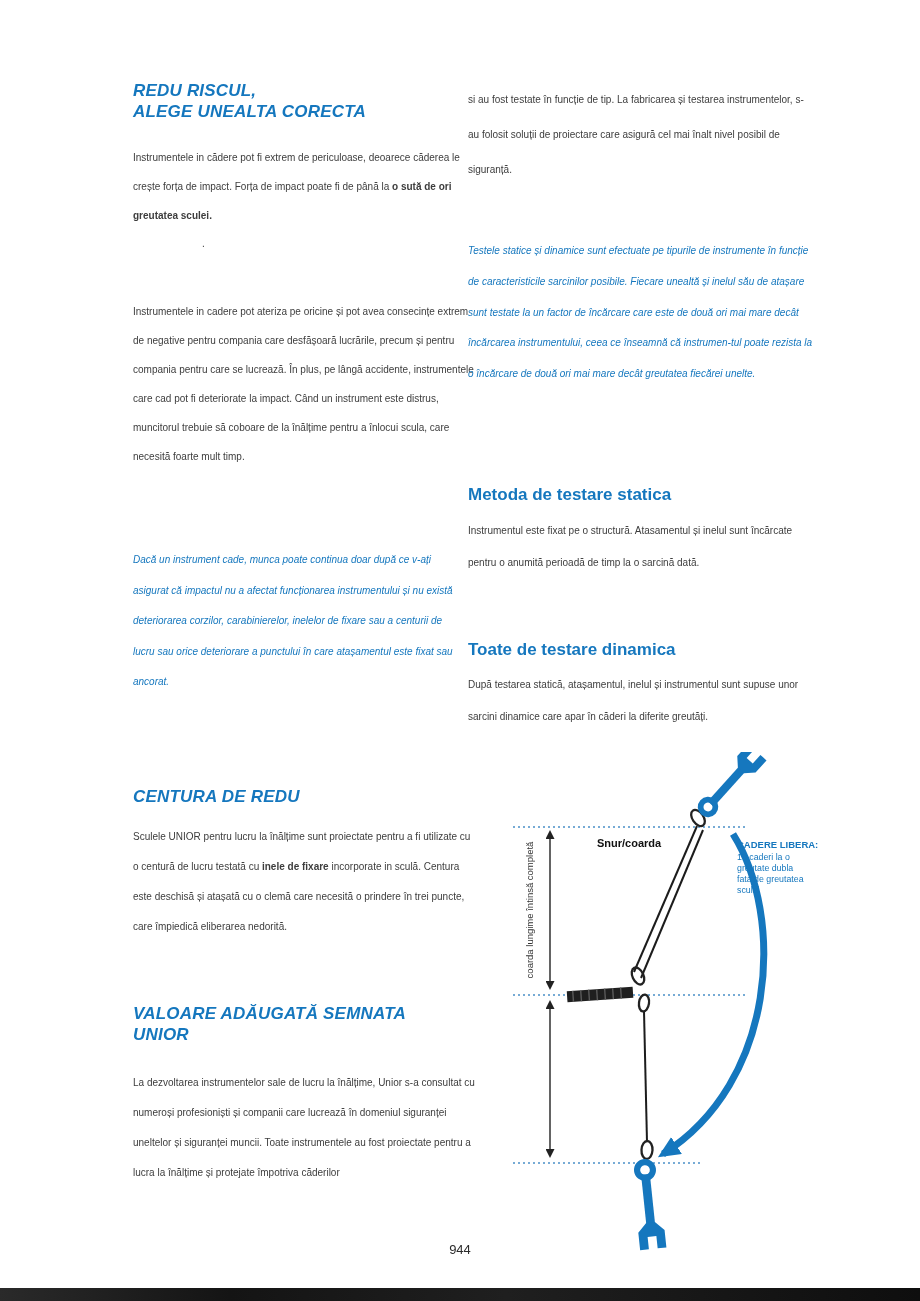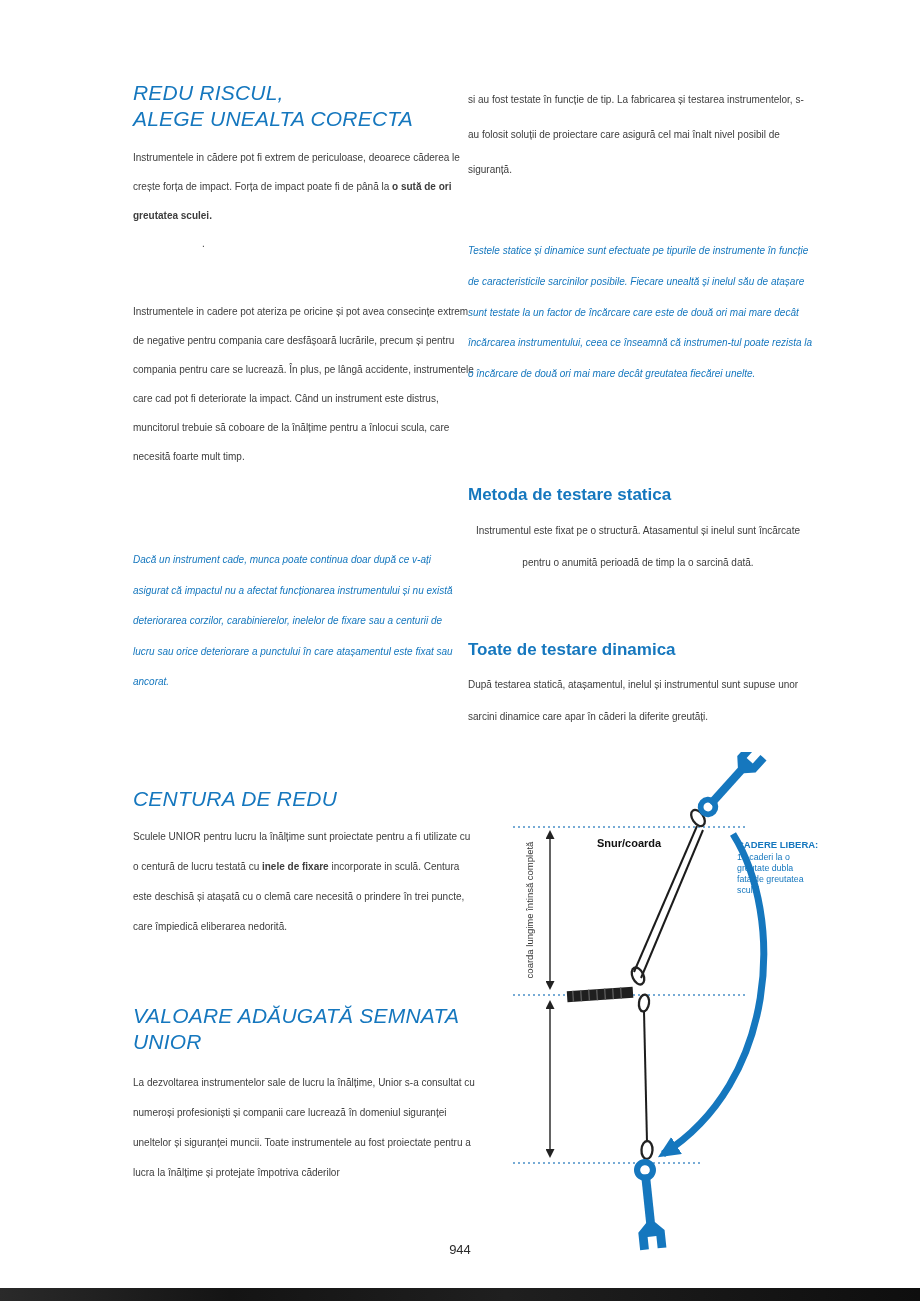--- a/index.html
+++ b/index.html
@@ -4,21 +4,21 @@
 <style>
   :root { --accent:#1577be; --body:#3d3d3d; }
   * { margin:0; padding:0; box-sizing:border-box; }
   body {
     width:920px; height:1301px; position:relative; overflow:hidden;
     background:#ffffff; color:var(--body);
     font-family:"Liberation Sans", sans-serif;
   }
   .abs { position:absolute; }
   .doc-title {
-    font-size:21px; font-weight:normal; font-style:italic;
+    font-size:17px; font-weight:bold; font-style:italic;
     color:var(--accent); line-height:1.25; white-space:pre-line;
     letter-spacing:.2px;
   }
   .body-p { font-size:10px; }
   .blue-italic { color:var(--accent); font-style:italic; }
   .subhead { font-size:17px; font-weight:bold; color:var(--accent); }
   .bold { font-weight:bold; }
   .page-num { width:920px; text-align:center; font-size:13px; color:#2b2b2b; }
   .bottom-bar {
     left:0; top:1288px; width:920px; height:13px;
@@ -48,21 +48,21 @@
 UNIOR</h2>
 
 <p class="abs body-p" style="left:133px; top:1068px; width:342px; line-height:30px;">La dezvoltarea instrumentelor sale de lucru la înălțime, Unior s-a consultat cu numeroși profesioniști și companii care lucrează în domeniul siguranței uneltelor și siguranței muncii. Toate instrumentele au fost proiectate pentru a lucra la înălțime și protejate împotriva căderilor</p>
 
 <p class="abs body-p" style="left:468px; top:82px; width:340px; line-height:35px;">si au fost testate în funcție de tip. La fabricarea și testarea instrumentelor, s-au folosit soluții de proiectare care asigură cel mai înalt nivel posibil de siguranță.</p>
 
 <p class="abs body-p blue-italic" style="left:468px; top:236px; width:348px; line-height:30.8px;">Testele statice și dinamice sunt efectuate pe tipurile de instrumente în funcție de caracteristicile sarcinilor posibile. Fiecare unealtă și inelul său de atașare sunt testate la un factor de încărcare care este de două ori mai mare decât încărcarea instrumentului, ceea ce înseamnă că instrumen-tul poate rezista la o încărcare de două ori mai mare decât greutatea fiecărei unelte.</p>
 
 <h3 class="abs subhead" style="left:468px; top:485px;">Metoda de testare statica</h3>
 
-<p class="abs body-p" style="left:468px; top:515px; width:340px; line-height:32px;text-align:center;">Instrumentul este fixat pe o structură. Atasamentul și inelul sunt încărcate pentru o anumită perioadă de timp la o sarcină dată.</p>
+<p class="abs body-p" style="left:468px; top:515px; width:340px; line-height:32px;">Instrumentul este fixat pe o structură. Atasamentul și inelul sunt încărcate pentru o anumită perioadă de timp la o sarcină dată.</p>
 
 <h3 class="abs subhead" style="left:468px; top:640px;">Toate de testare dinamica</h3>
 
 <p class="abs body-p" style="left:468px; top:669px; width:340px; line-height:32px;">După testarea statică, atașamentul, inelul și instrumentul sunt supuse unor sarcini dinamice care apar în căderi la diferite greutăți.</p>
 
 <svg class="abs" style="left:505px; top:752px;" width="315" height="535" viewBox="0 0 315 535">
   <defs>
     <marker id="mArrow" markerUnits="userSpaceOnUse" markerWidth="9" markerHeight="9" refX="7" refY="4.5" orient="auto-start-reverse">
       <path d="M0 0 L9 4.5 L0 9 Z" fill="#222"></path>
     </marker>

